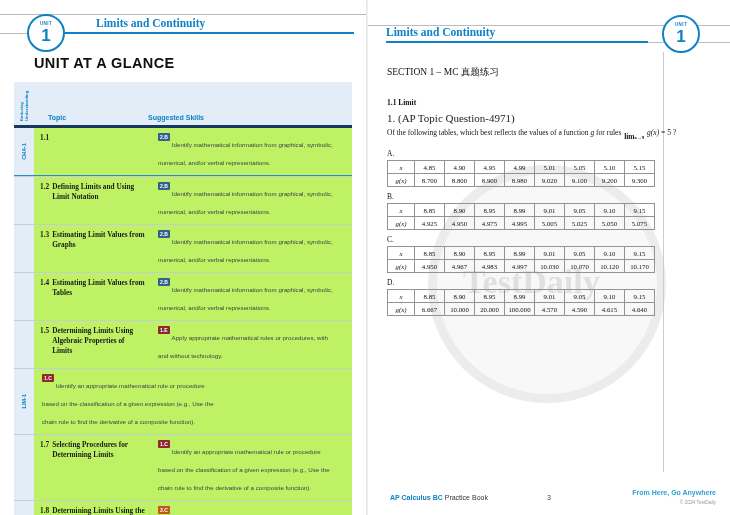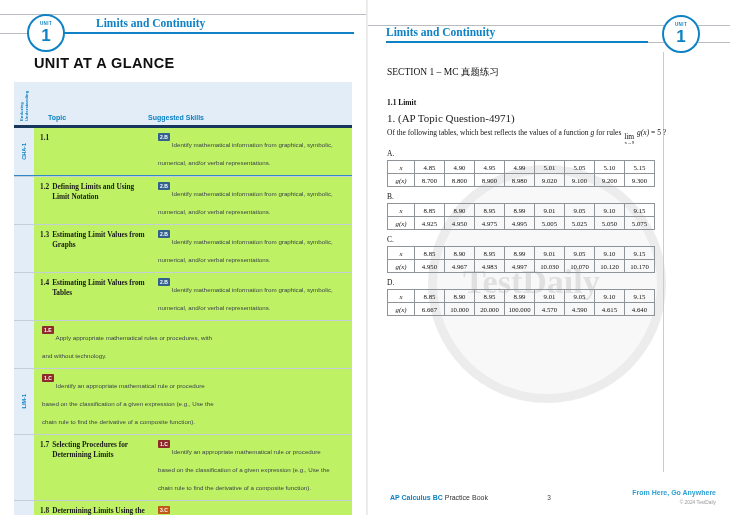--- a/index.html
+++ b/index.html
@@ -56,21 +56,21 @@
   .footer-page{position:absolute;left:0;right:0;bottom:14px;text-align:center;font-size:6.5px;color:#444;}
   .footer-tag{position:absolute;right:14px;bottom:19px;font-size:7px;color:#2e9fd4;font-weight:bold;}
   .footer-copy{position:absolute;right:14px;bottom:10px;font-size:4.8px;color:#999;}
   #right-page .footer-book{left:22px;}
 
   
   #section-title{position:absolute;left:19px;top:66px;font-family:"Liberation Serif",serif;font-weight:normal;font-size:9.5px;color:#111;}
   #subsection{position:absolute;left:19px;top:98px;font-family:"Liberation Serif",serif;font-weight:bold;font-size:7.5px;color:#111;}
   #qnum{position:absolute;left:19px;top:112px;font-family:"Liberation Serif",serif;font-size:11px;color:#222;}
   #question{position:absolute;left:19px;top:128px;width:290px;font-family:"Liberation Serif",serif;font-size:7.5px;color:#111;}
-  .lim{display:inline-flex;flex-direction:column;align-items:flex-end;vertical-align:-4px;line-height:1;margin:0 1px;}
+  .lim{display:inline-flex;align-items:flex-end;vertical-align:-4px;line-height:1;margin:0 1px;font-weight:bold;}
   .lim .limword{font-size:7.5px;}
   .lim .limsub{font-size:4.8px;margin-top:.5px;}
   #choices{position:absolute;left:19px;top:146px;width:300px;}
   .choice{margin-bottom:5px;}
   .clabel{font-family:"Liberation Serif",serif;font-size:7.5px;color:#111;margin:3px 0 2px 0;}
   .vtable{border-collapse:collapse;font-family:"Liberation Serif",serif;font-size:6.8px;color:#111;}
   .vtable td,.vtable th{border:1px solid #8f9499;text-align:center;padding:2.5px 0;font-weight:normal;min-width:23px;}
   .vtable th{font-style:italic;min-width:26px;}
   .vtable td{padding-left:3px;padding-right:3px;}
 </style>
@@ -145,20 +145,24 @@
             <span class="ttitle">Estimating Limit Values from Tables</span>
           </div>
           <div class="tcell skills-cell">
             <div><span class="badge" style="background:#33618f">2.B</span><span class="stext">Identify mathematical information from graphical, symbolic, numerical, and/or verbal representations.</span></div>
           </div>
         </div>
         <div class="trow">
           <div class="gcell">
             <span class="vtext"></span>
           </div>
+          <div class="tcell topic-cell">
+            <span class="tnum">1.5</span>
+            <span class="ttitle">Determining Limits Using Algebraic Properties of Limits</span>
+          </div>
           <div class="tcell skills-cell">
             <div><span class="badge" style="background:#8e2a2a">1.E</span><span class="stext">Apply appropriate mathematical rules or procedures, with and without technology.</span></div>
           </div>
         </div>
         <div class="trow">
           <div class="gcell">
             <span class="vtext">LIM-1</span>
           </div>
           <div class="tcell skills-cell">
             <div><span class="badge" style="background:#8e2a2a">1.C</span><span class="stext">Identify an appropriate mathematical rule or procedure based on the classification of a given expression (e.g., Use the chain rule to find the derivative of a composite function).</span></div>

